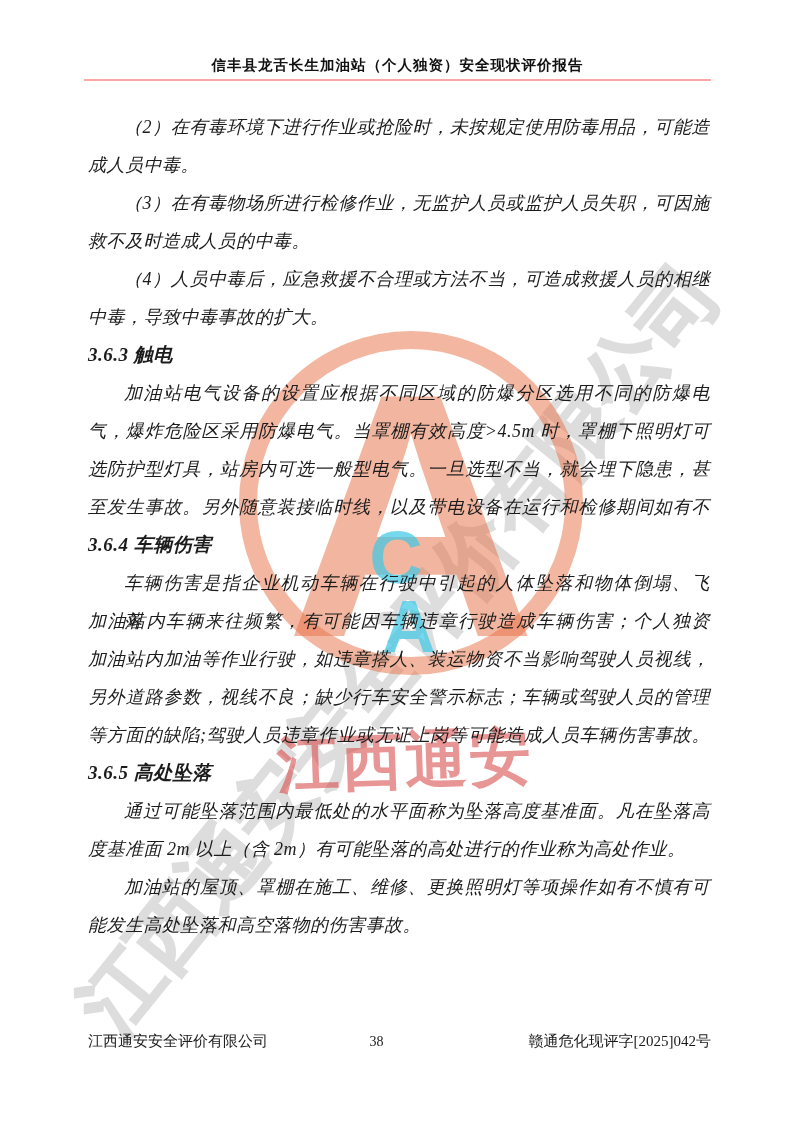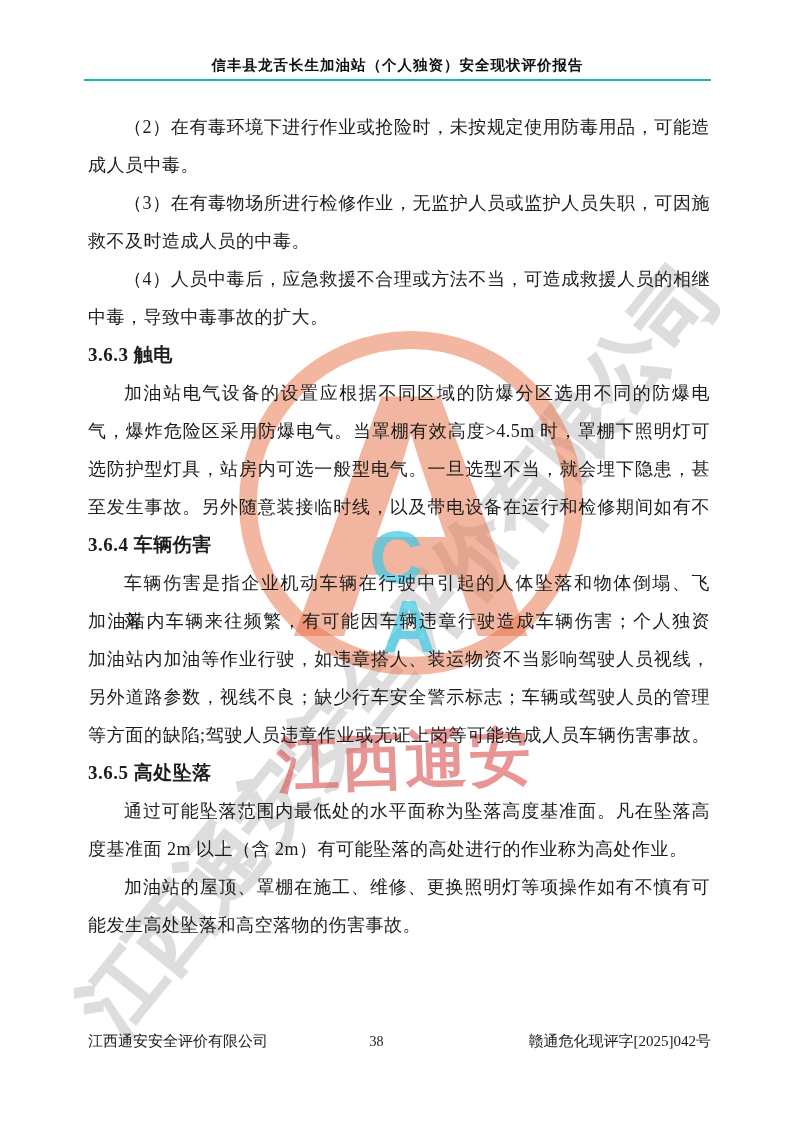--- a/index.html
+++ b/index.html
@@ -51,32 +51,33 @@
     transform:translate(-50%,-50%) rotate(-2deg);
     font-size:62px;font-weight:bold;white-space:nowrap;
     letter-spacing:2px;
     color:var(--wm-red,#d94f4f);
     opacity:0.60;
     font-family:"Liberation Serif","DejaVu Serif",serif;
   }
   
   .header{
     position:absolute;left:84px;right:82px;top:0;height:79px;
-    border-bottom:2px solid #14b8a6;
+    border-bottom:2px solid #fca5a5;
     display:flex;align-items:flex-end;justify-content:center;
     z-index:3;
   }
   .header-title{
     font-size:14.5px;font-weight:bold;color:#111;
     letter-spacing:1px;padding-bottom:4px;
   }
   
   .content{
     position:absolute;left:88px;top:108px;width:622px;
     z-index:2;
+    font-style:italic;
   }
   .line{
     height:38px;line-height:38px;
     font-size:18px;color:#1c1c1c;
     text-align:justify;
     letter-spacing:0.5px;
   }
   .line.fill{text-align-last:justify;}
   .line.indent{padding-left:36px;}
   .line.heading{

